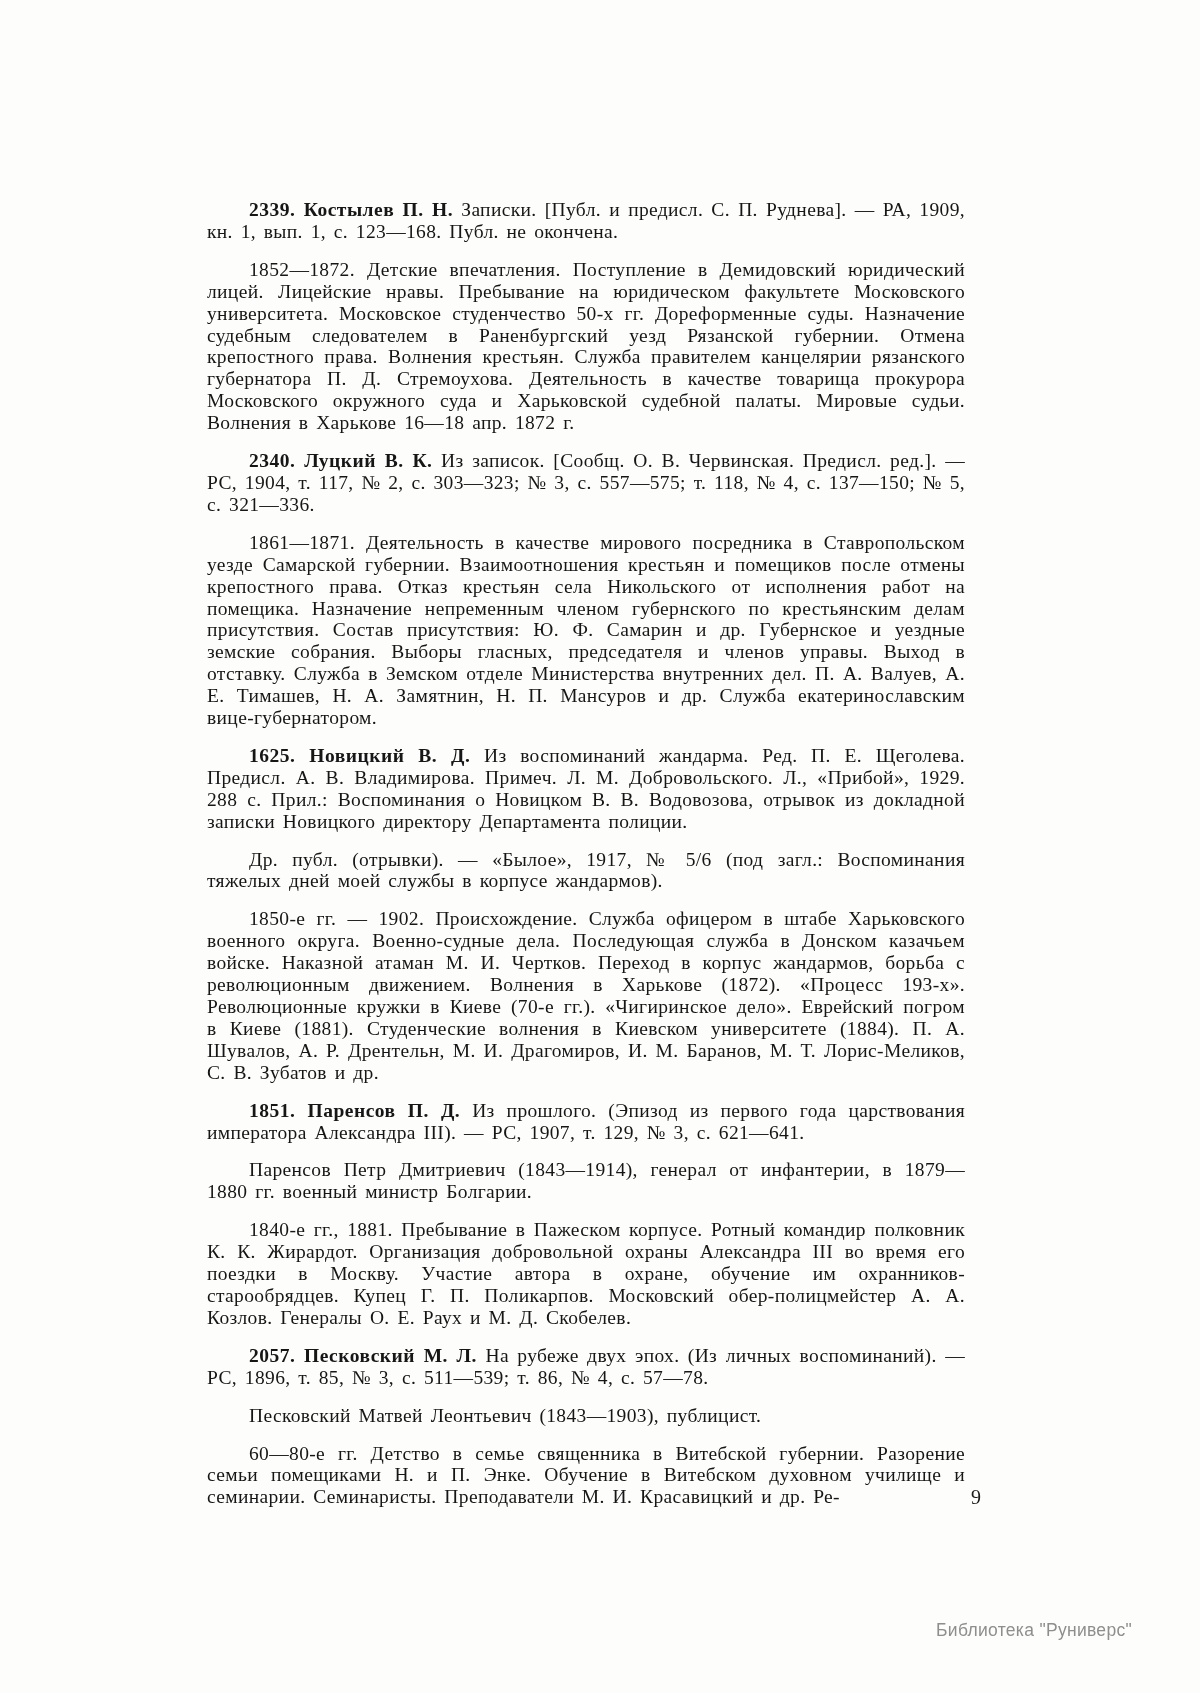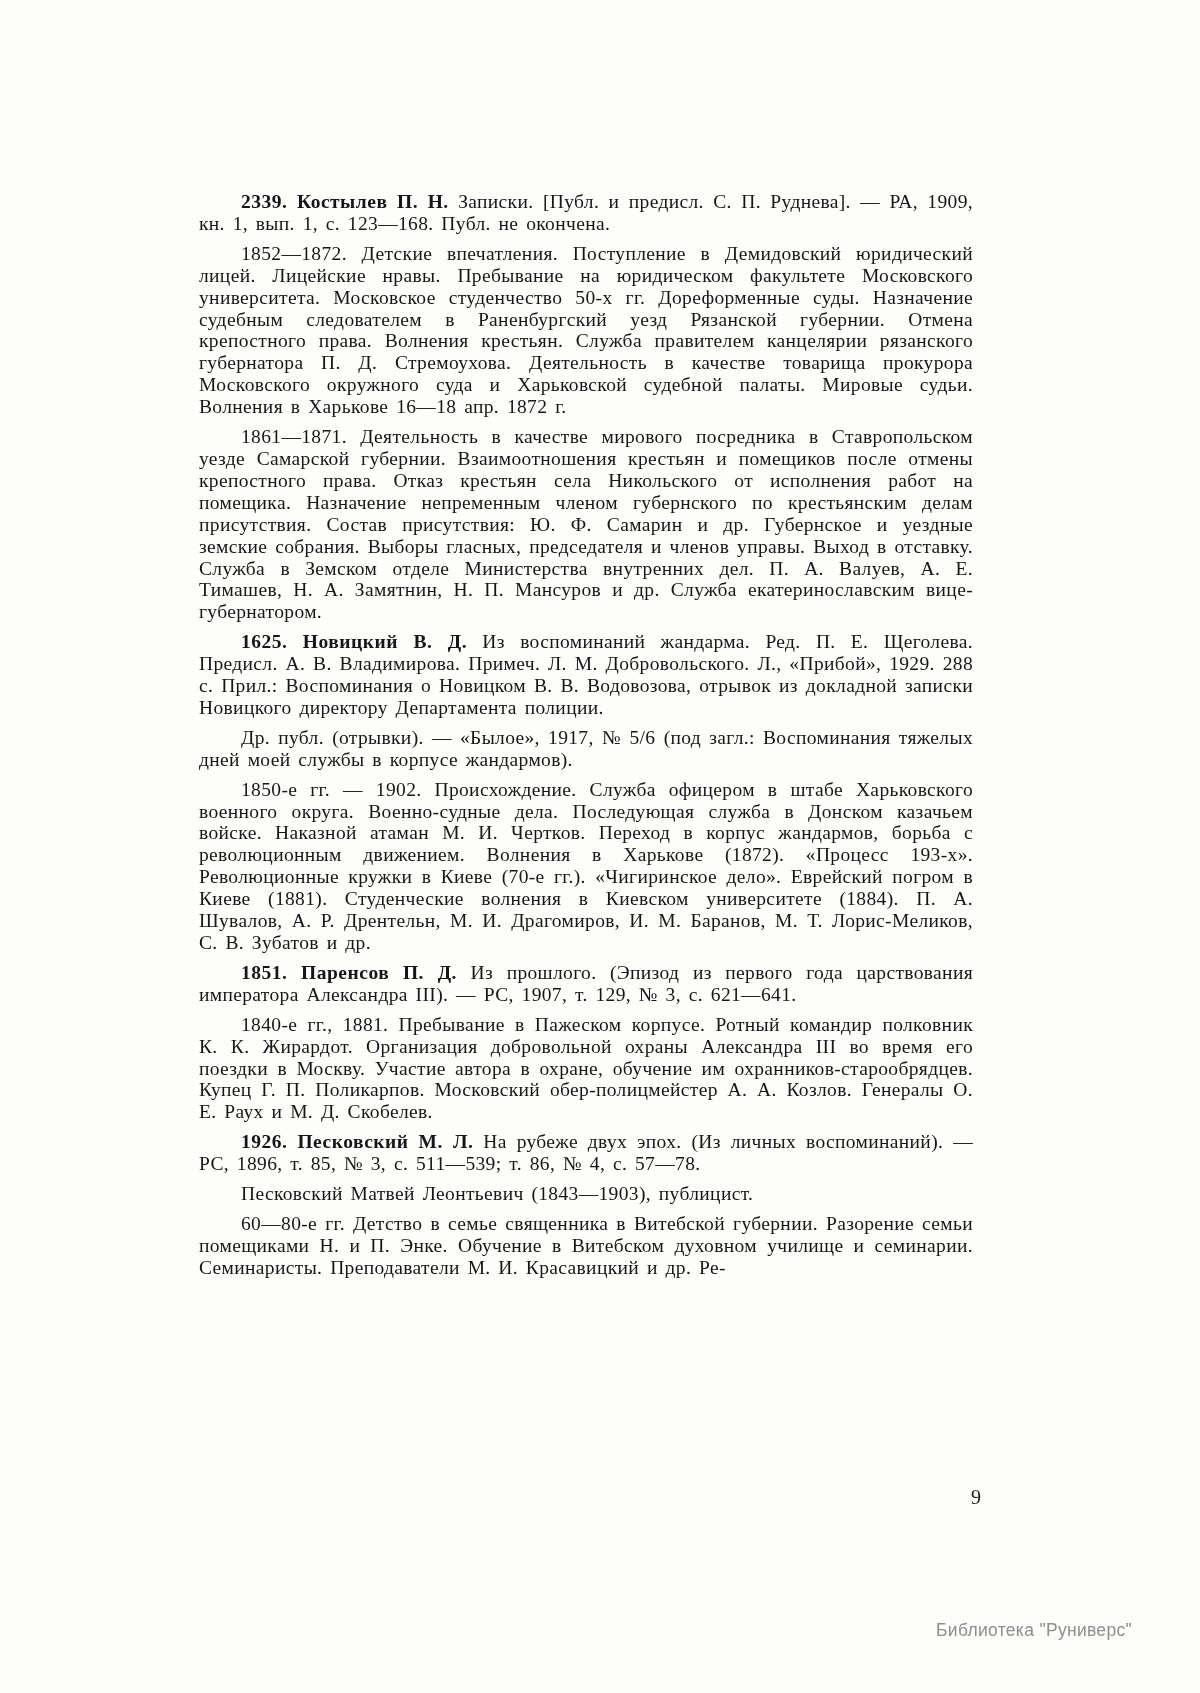--- a/index.html
+++ b/index.html
@@ -27,21 +27,21 @@
     font-size: 19.5px;
     line-height: 21.9px;
     color: #161616;
     text-align: justify;
     letter-spacing: 0.35px;
     word-spacing: 2.6px;
   }
   .entry { margin: 0; }
   .entry + .entry { margin-top: 3px; }
   .para {
-    margin: 8px;
+    margin: 16px;
     text-indent: 42px;
   }
   .entry-head {
     font-weight: bold;
     letter-spacing: 0.5px;
   }
   .page-number {
     position: absolute;
     left: 191px;
     top: 1486px;
@@ -64,35 +64,37 @@
 <body>
 
 <div class="page">
   <main class="text-block" id="entries-root" style="color: rgb(22, 22, 22);">
   <section class="entry">
     <p class="para citation-para"><b class="entry-head">2339. Костылев П. Н.</b><span class="citation-rest"> Записки. [Публ. и предисл. С. П. Руднева]. — РА, 1909, кн. 1, вып. 1, с. 123—168. Публ. не окончена.</span></p>
         <p class="para">1852—1872. Детские впечатления. Поступление в Демидовский юридический лицей. Лицейские нравы. Пребывание на юридическом факультете Московского университета. Московское студенчество 50-х гг. Дореформенные суды. Назначение судебным следователем в Раненбургский уезд Рязанской губернии. Отмена крепостного права. Волнения крестьян. Служба правителем канцелярии рязанского губернатора П. Д. Стремоухова. Деятельность в качестве товарища прокурора Московского окружного суда и Харьковской судебной палаты. Мировые судьи. Волнения в Харькове 16—18 апр. 1872 г.</p>
       </section>
 
   <section class="entry">
+    <p class="para citation-para"><b class="entry-head">2340. Луцкий В. К.</b><span class="citation-rest"> Из записок. [Сообщ. О. В. Червинская. Предисл. ред.]. — РС, 1904, т. 117, № 2, с. 303—323; № 3, с. 557—575; т. 118, № 4, с. 137—150; № 5, с. 321—336.</span></p>
         <p class="para">1861—1871. Деятельность в качестве мирового посредника в Ставропольском уезде Самарской губернии. Взаимоотношения крестьян и помещиков после отмены крепостного права. Отказ крестьян села Никольского от исполнения работ на помещика. Назначение непременным членом губернского по крестьянским делам присутствия. Состав присутствия: Ю. Ф. Самарин и др. Губернское и уездные земские собрания. Выборы гласных, председателя и членов управы. Выход в отставку. Служба в Земском отделе Министерства внутренних дел. П. А. Валуев, А. Е. Тимашев, Н. А. Замятнин, Н. П. Мансуров и др. Служба екатеринославским вице-губернатором.</p>
       </section>
 
   <section class="entry">
     <p class="para citation-para"><b class="entry-head">1625. Новицкий В. Д.</b><span class="citation-rest"> Из воспоминаний жандарма. Ред. П. Е. Щеголева. Предисл. А. В. Владимирова. Примеч. Л. М. Добровольского. Л., «Прибой», 1929. 288 с. Прил.: Воспоминания о Новицком В. В. Водовозова, отрывок из докладной записки Новицкого директору Департамента полиции.</span></p>
   <p class="para">Др. публ. (отрывки). — «Былое», 1917, № 5/6 (под загл.: Воспоминания тяжелых дней моей службы в корпусе жандармов).</p>
         <p class="para">1850-е гг. — 1902. Происхождение. Служба офицером в штабе Харьковского военного округа. Военно-судные дела. Последующая служба в Донском казачьем войске. Наказной атаман М. И. Чертков. Переход в корпус жандармов, борьба с революционным движением. Волнения в Харькове (1872). «Процесс 193-х». Революционные кружки в Киеве (70-е гг.). «Чигиринское дело». Еврейский погром в Киеве (1881). Студенческие волнения в Киевском университете (1884). П. А. Шувалов, А. Р. Дрентельн, М. И. Драгомиров, И. М. Баранов, М. Т. Лорис-Меликов, С. В. Зубатов и др.</p>
       </section>
 
   <section class="entry">
     <p class="para citation-para"><b class="entry-head">1851. Паренсов П. Д.</b><span class="citation-rest"> Из прошлого. (Эпизод из первого года царствования императора Александра III). — РС, 1907, т. 129, № 3, с. 621—641.</span></p>
+  <p class="para">Паренсов Петр Дмитриевич (1843—1914), генерал от инфантерии, в 1879—1880 гг. военный министр Болгарии.</p>
         <p class="para">1840-е гг., 1881. Пребывание в Пажеском корпусе. Ротный командир полковник К. К. Жирардот. Организация добровольной охраны Александра III во время его поездки в Москву. Участие автора в охране, обучение им охранников-старообрядцев. Купец Г. П. Поликарпов. Московский обер-полицмейстер А. А. Козлов. Генералы О. Е. Раух и М. Д. Скобелев.</p>
       </section>
 
   <section class="entry">
-    <p class="para citation-para"><b class="entry-head">1926. Песковский М. Л.</b><span class="citation-rest"> На рубеже двух эпох. (Из личных воспоминаний). — РС, 1896, т. 85, № 3, с. 511—539; т. 86, № 4, с. 57—78.</span></p>
+    <p class="para citation-para"><b class="entry-head">2057. Песковский М. Л.</b><span class="citation-rest"> На рубеже двух эпох. (Из личных воспоминаний). — РС, 1896, т. 85, № 3, с. 511—539; т. 86, № 4, с. 57—78.</span></p>
   <p class="para">Песковский Матвей Леонтьевич (1843—1903), публицист.</p>
         <p class="para">60—80-е гг. Детство в семье священника в Витебской губернии. Разорение семьи помещиками Н. и П. Энке. Обучение в Витебском духовном училище и семинарии. Семинаристы. Преподаватели М. И. Красавицкий и др. Ре-</p>
       </section>
 </main>
   <div class="page-number">9</div>
   <div class="watermark" style="color: rgb(142, 142, 142);">Библиотека "Руниверс"</div>
 </div>
 
 </body></html>

